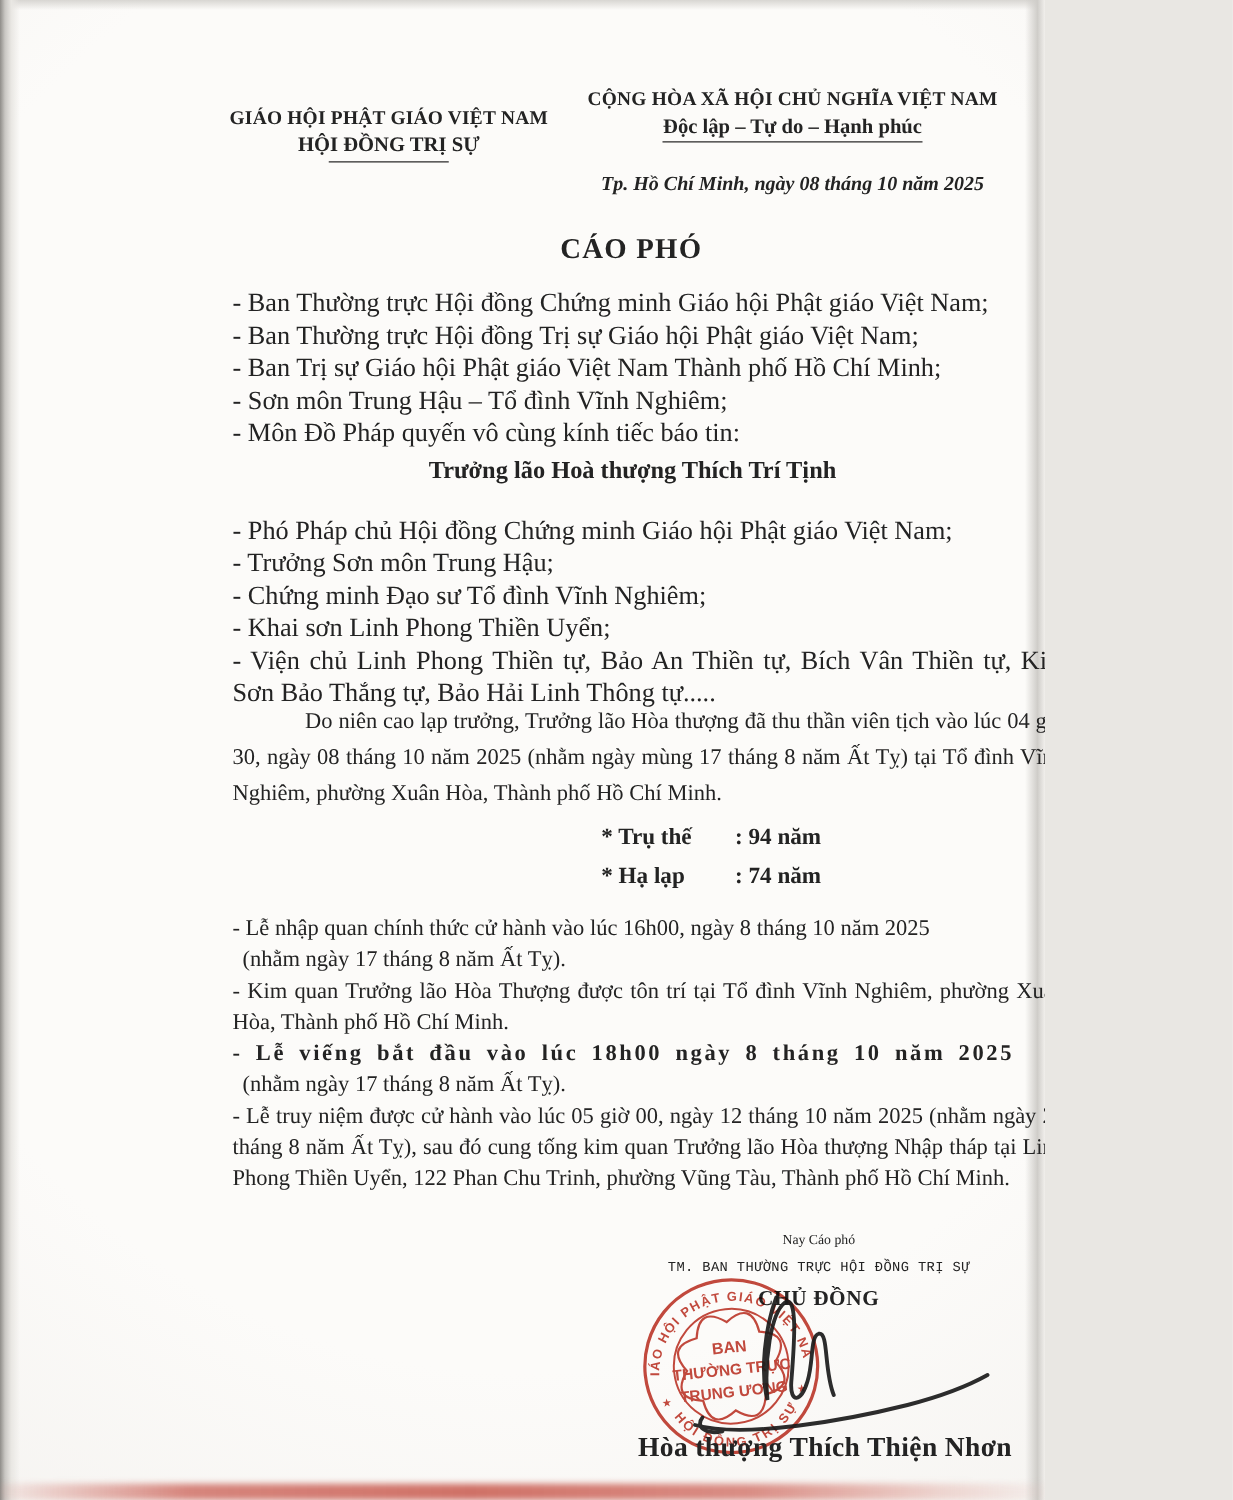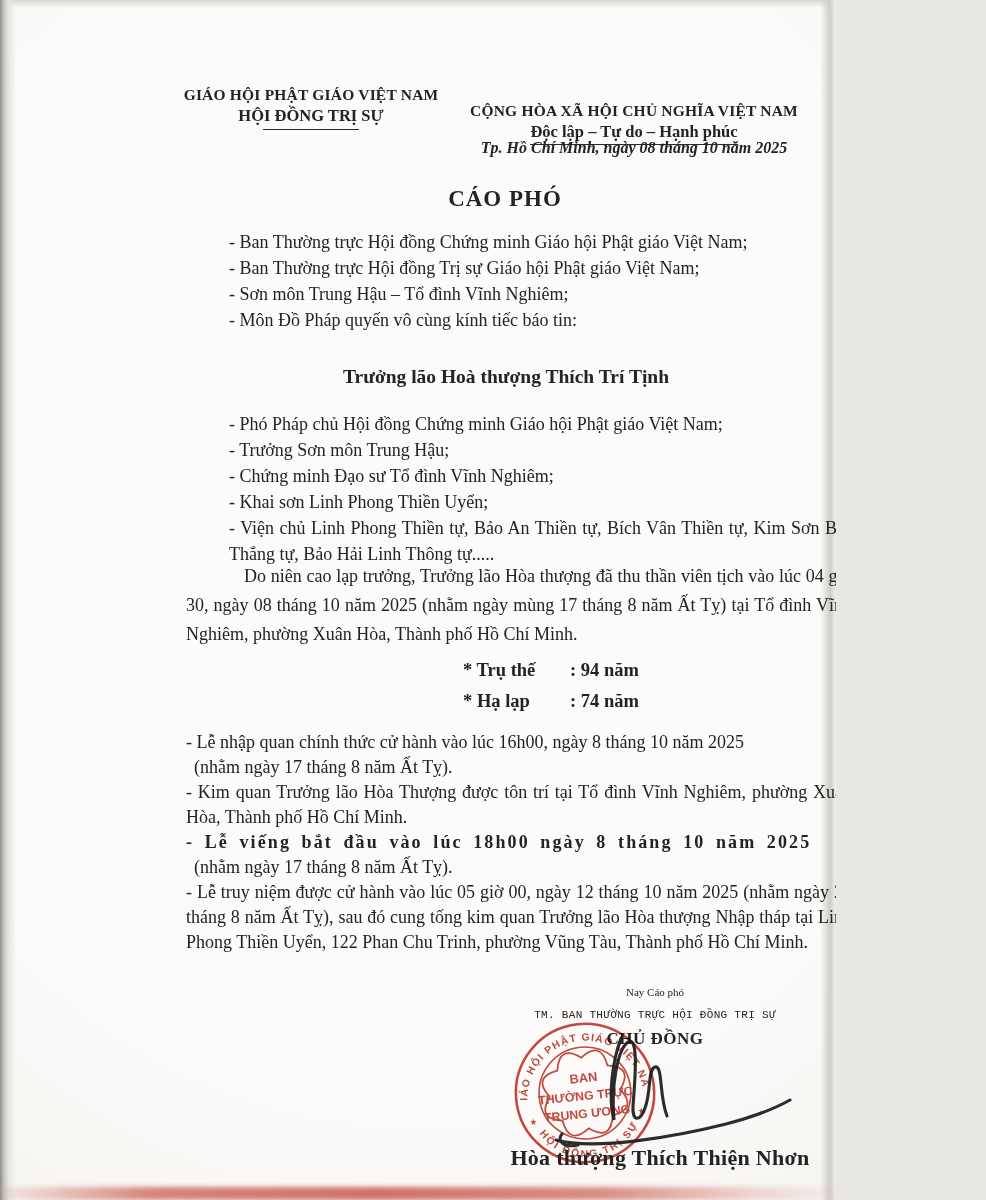--- a/index.html
+++ b/index.html
@@ -23,25 +23,25 @@
       rgba(219,150,140,0.35) 90%, rgba(228,190,184,0.10) 100%);}
   .abs{position:absolute;}
   .ctr{text-align:center;}
   .hdr{font-weight:bold;line-height:21px;}
   .hdr-small{font-size:15.5px;letter-spacing:.2px;}
   .hdr-big{font-size:16.5px;}
   .rule-short{width:96px;border-top:1.6px solid #2a2a2a;margin:3px auto 0;}
   .motto{display:inline-block;border-bottom:1.6px solid #2a2a2a;padding-bottom:2px;}
   .dateline{font-style:italic;font-weight:bold;font-size:16px;}
   .doc-title{font-weight:bold;font-size:23px;letter-spacing:1px;}
-  .body-list div{font-size:18px;line-height:26px;margin-left:43px;}
+  .body-list div{font-size:21px;line-height:26px;}
   .just{text-align:justify;}
   .deceased-name{font-weight:bold;font-size:19.5px;}
   .passing{font-size:18px;line-height:29px;text-align:justify;text-indent:58px;}
-  .stats-row{display:flex;font-weight:bold;font-size:18.5px;line-height:31px;}
+  .stats-row{display:flex;font-weight:bold;font-size:18.5px;line-height:31px;margin-left:18px;}
   .stats-row .lb{width:107px;}
   .cer{font-size:18px;line-height:25px;}
   .cer .note{padding-left:8px;}
   .cer .p{margin:0 0 0 0;}
   .cer .bold-wide{font-weight:bold;letter-spacing:2.1px;word-spacing:4px;white-space:nowrap;}
   .signoff div{line-height:23px;}
   .so-1{font-size:11px;}
   .so-2{font-size:11px;letter-spacing:.3px;font-family:Liberation Mono, monospace;}
   .so-3{font-weight:bold;font-size:17px;letter-spacing:.5px;}
   .signer{font-weight:bold;font-size:22px;letter-spacing:.3px;}
@@ -55,32 +55,33 @@
   <div class="edge-top"></div>
   <div class="edge-left"></div>
   <div class="edge-right"></div>
 
   <div class="abs ctr hdr" style="left:172px;top:84px;width:278px;">
     <div class="hdr-small">GIÁO HỘI PHẬT GIÁO VIỆT NAM</div>
     <div class="hdr-big">HỘI ĐỒNG TRỊ SỰ</div>
     <div class="rule-short"></div>
   </div>
 
-  <div class="abs ctr hdr" style="left:448px;top:100px;width:372px;">
+  <div class="abs ctr hdr" style="left:448px;top:69px;width:372px;">
     <div class="hdr-small">CỘNG HÒA XÃ HỘI CHỦ NGHĨA VIỆT NAM</div>
     <div class="hdr-big"><span class="motto">Độc lập – Tự do – Hạnh phúc</span></div>
   </div>
 
   <div class="abs ctr dateline" style="left:448px;top:139px;width:372px;">Tp. Hồ Chí Minh, ngày 08 tháng 10 năm 2025</div>
 
   <div class="abs ctr doc-title" style="left:12px;top:186px;width:986px;">CÁO PHÓ</div>
 
   <div class="abs body-list" style="left:186px;top:229px;width:668px;">
     <div>- Ban Thường trực Hội đồng Chứng minh Giáo hội Phật giáo Việt Nam;</div>
     <div>- Ban Thường trực Hội đồng Trị sự Giáo hội Phật giáo Việt Nam;</div>
+    <div>- Ban Trị sự Giáo hội Phật giáo Việt Nam Thành phố Hồ Chí Minh;</div>
     <div>- Sơn môn Trung Hậu – Tổ đình Vĩnh Nghiêm;</div>
     <div>- Môn Đồ Pháp quyến vô cùng kính tiếc báo tin:</div>
   </div>
 
   <div class="abs ctr deceased-name" style="left:156px;top:366px;width:700px;">Trưởng lão Hoà thượng Thích Trí Tịnh</div>
 
   <div class="abs body-list" style="left:186px;top:411px;width:668px;">
     <div>- Phó Pháp chủ Hội đồng Chứng minh Giáo hội Phật giáo Việt Nam;</div>
     <div>- Trưởng Sơn môn Trung Hậu;</div>
     <div>- Chứng minh Đạo sư Tổ đình Vĩnh Nghiêm;</div>

